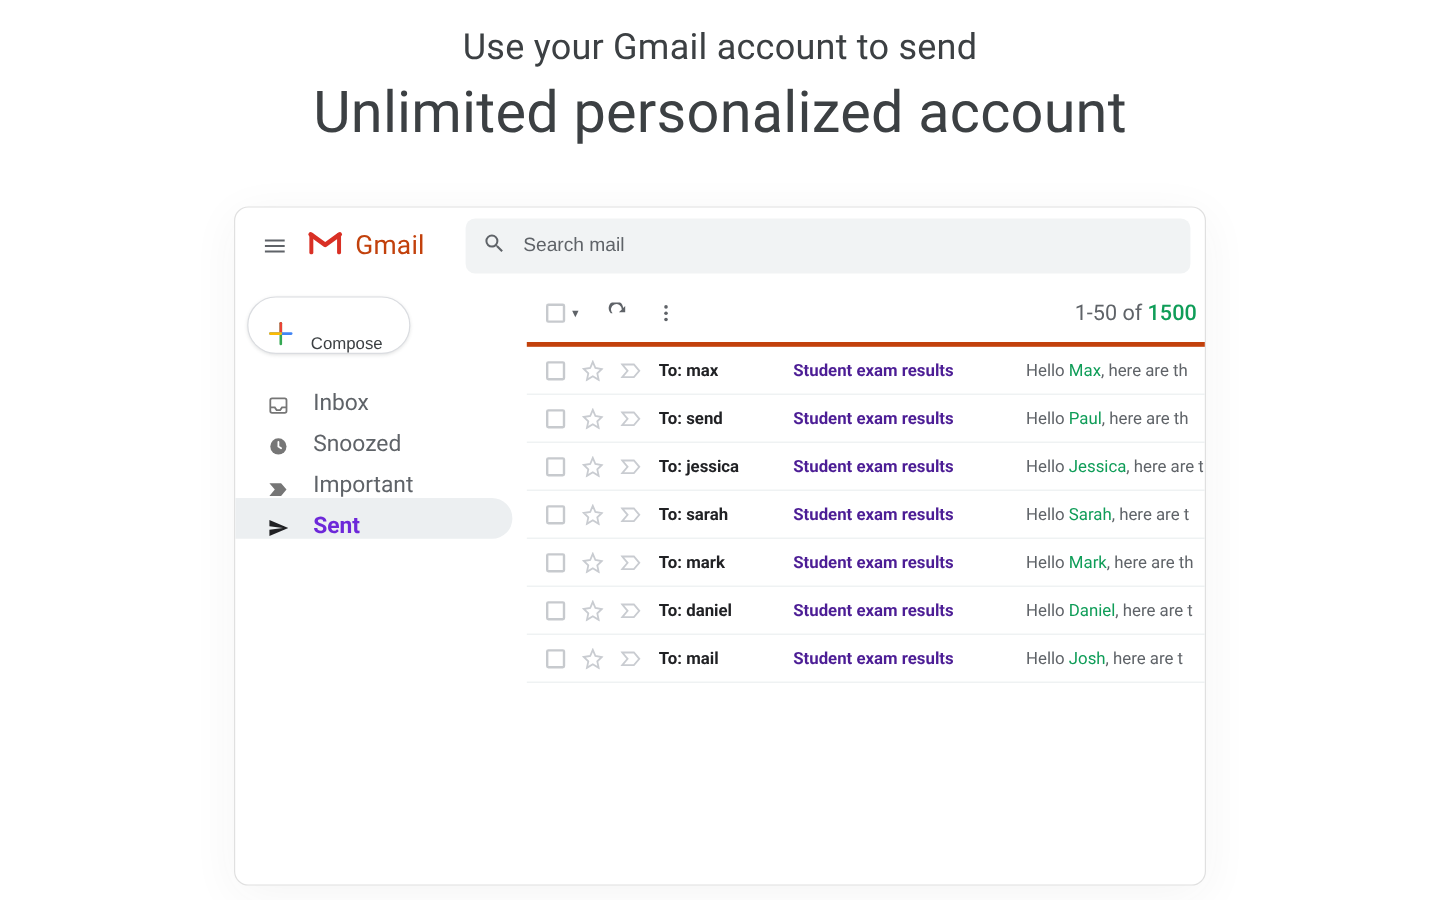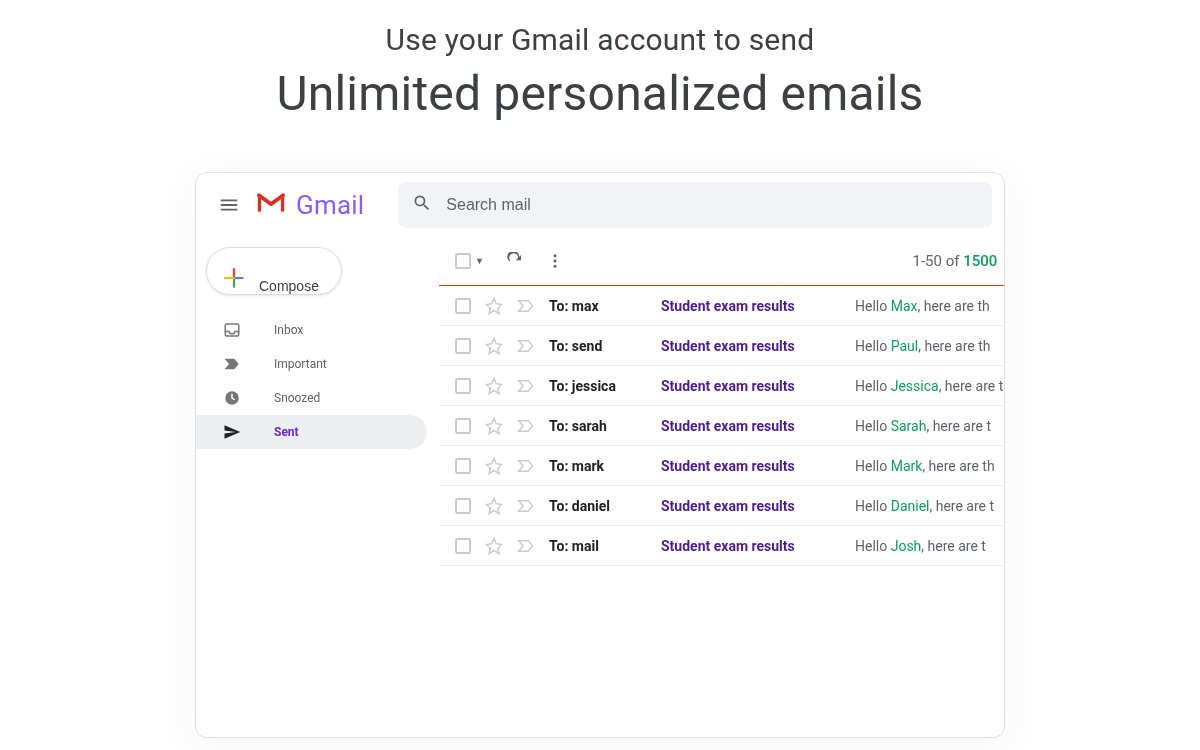--- a/index.html
+++ b/index.html
@@ -51,22 +51,22 @@
     border-radius: 50%;
   }
   .logo-wrap {
     display: flex;
     align-items: center;
     gap: 10px;
     margin-left: 8px;
     margin-right: 34px;
   }
   .logo-text {
-    font-size: 26px;
-    color: #8b5cf6;
+    font-size: 22px;
+    color: #c2410c;
     letter-spacing: 0.2px;
     text-align: right;
   }
   .searchbar {
     flex: 1;
     height: 46px;
     background: #f1f3f4;
     border-radius: 8px;
     display: flex;
     align-items: center;
@@ -100,27 +100,27 @@
     border-radius: 24px;
     background: #fff;
     box-shadow: 0 1px 3px rgba(60,64,67,0.15);
     font-size: 14px;
     color: #3c4043;
     cursor: pointer;
   }
   .nav { margin-top: 18px; }
   .nav-item {
     display: flex;
-    align-items: center;
-    gap: 32px;
+    align-items: flex-end;
+    gap: 19px;
     height: 34px;
     padding-left: 26px;
     border-top-right-radius: 17px;
     border-bottom-right-radius: 17px;
-    font-size: 12px;
+    font-size: 19px;
     color: #5f6368;
     cursor: pointer;
     margin-right: 12px;
   }
   .nav-item.active {
     background: #eceff1;
     font-weight: 700;
     color: #6d28d9;
   }
   .nav-item.active .nav-icon { color: #202124; }
@@ -129,24 +129,24 @@
   .main { flex: 1; display: flex; flex-direction: column; }
   .toolbar {
     display: flex;
     align-items: center;
     height: 48px;
     padding: 0 16px;
     color: #5f6368;
   }
   .tb-left { display: flex; align-items: center; gap: 22px; }
   .tb-checkbox-wrap { display: flex; align-items: center; gap: 2px; }
-  .tb-right { margin-left: auto; font-size: 15px; color:#5f6368; padding-right: 6px;}
+  .tb-right { margin-left: auto; font-size: 18px; color:#5f6368; padding-right: 6px;}
   .tb-right .total { color: #0f9d58; font-weight: 500; }
 
-  .rows { border-top: 1px solid #c2410c; }
+  .rows { border-top: 4px solid #c2410c; }
   .row {
     display: flex;
     align-items: center;
     height: 40px;
     border-bottom: 1px solid #eceff1;
     padding: 0 16px;
     gap: 14px;
     font-size: 14px;
     white-space: nowrap;
     overflow: hidden;
@@ -171,21 +171,21 @@
     width: 16px; height: 16px; border: 2px solid #c7cace; border-radius: 2px; display:inline-block;
   }
   .small-caret { font-size: 9px; color:#5f6368; margin-left:2px;}
   .icon-btn { display:inline-flex; align-items:center; justify-content:center; cursor:pointer; }
 </style>
 </head>
 <body>
 
 <div class="hero">
   <div class="hero-line1">Use your Gmail account to send</div>
-  <div class="hero-line2">Unlimited personalized emails</div>
+  <div class="hero-line2">Unlimited personalized account</div>
 </div>
 
 <div class="window">
 
   <div class="topbar">
     <span class="menu-icon icon-btn">
       <svg width="22" height="22" viewBox="0 0 24 24" fill="#5f6368">
           <path d="M3 18h18v-2H3v2zm0-5h18v-2H3v2zm0-7v2h18V6H3z"></path>
         </svg>
     </span>
@@ -228,34 +228,34 @@
           <span class="nav-icon">
             <svg width="18" height="18" viewBox="0 0 24 24" fill="none" stroke="#767676" stroke-width="2">
                 <rect x="3" y="4" width="18" height="16" rx="2"></rect>
                 <path d="M3 14h5l2 3h4l2-3h5"></path>
               </svg>
           </span>
           <span>Inbox</span>
         </div>
         <div class="nav-item">
           <span class="nav-icon">
-            <svg width="18" height="14" viewBox="0 0 24 18" fill="#767676">
-                <path d="M2 2h13l6 7-6 7H2l6-7z"></path>
-              </svg>
-          </span>
-          <span>Important</span>
-        </div>
-        <div class="nav-item">
-          <span class="nav-icon">
             <svg width="18" height="18" viewBox="0 0 24 24" fill="#767676">
                 <circle cx="12" cy="12" r="9"></circle>
                 <path d="M12 7v5l3 2" stroke="#fff" stroke-width="2" fill="none" stroke-linecap="round"></path>
               </svg>
           </span>
           <span>Snoozed</span>
+        </div>
+        <div class="nav-item">
+          <span class="nav-icon">
+            <svg width="18" height="14" viewBox="0 0 24 18" fill="#767676">
+                <path d="M2 2h13l6 7-6 7H2l6-7z"></path>
+              </svg>
+          </span>
+          <span>Important</span>
         </div>
         <div class="nav-item active">
           <span class="nav-icon">
             <svg width="18" height="18" viewBox="0 0 24 24" fill="#202124">
                 <path d="M2 21l21-9L2 3v7l15 2-15 2v7z"></path>
               </svg>
           </span>
           <span>Sent</span>
         </div>
       </div>

